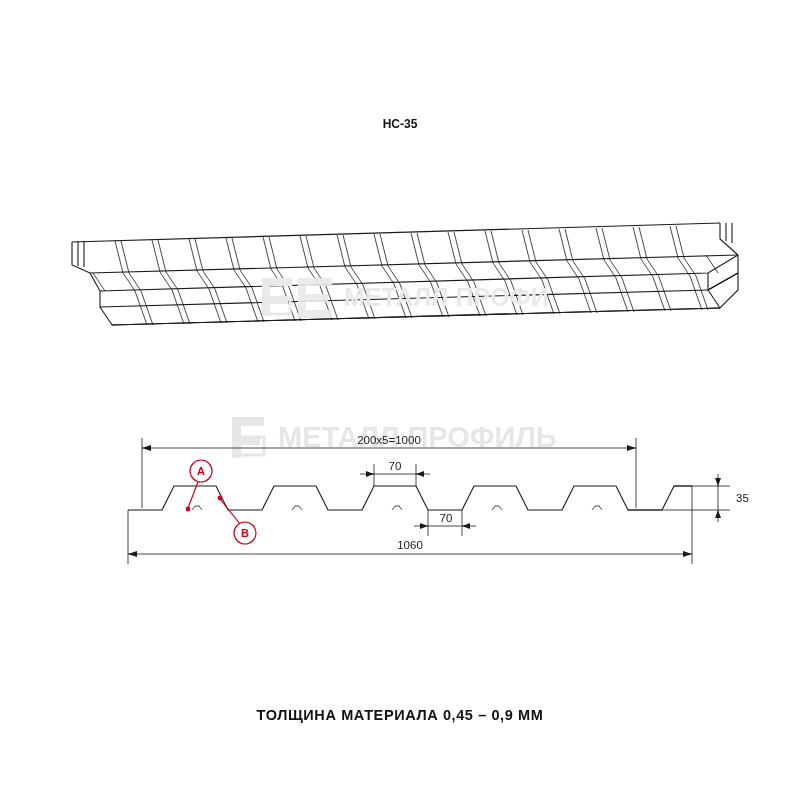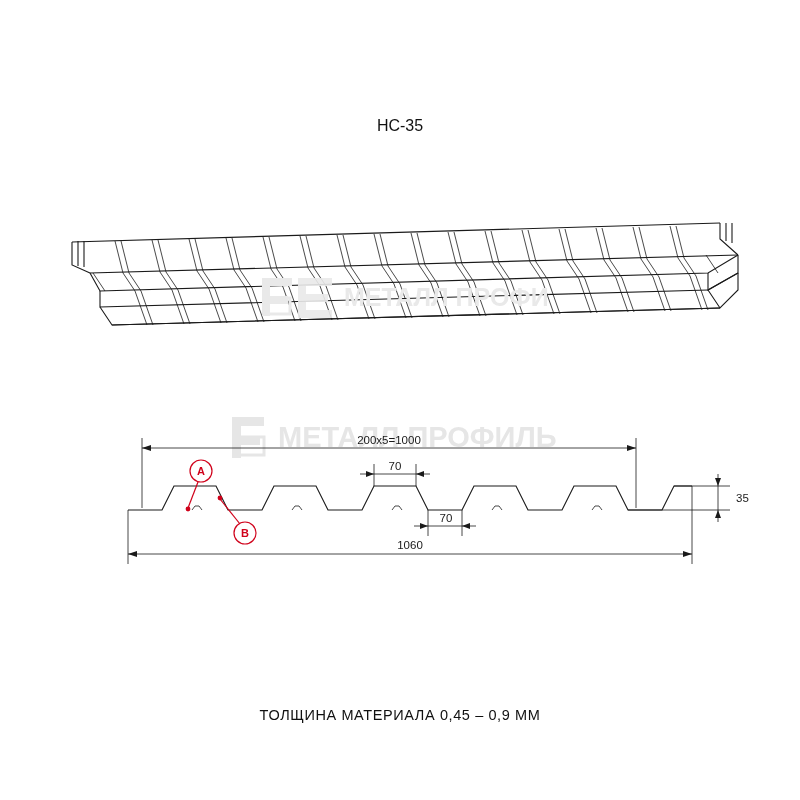--- a/index.html
+++ b/index.html
@@ -29,32 +29,32 @@
     font-weight: bold;
     letter-spacing: 0.5px;
     color: #111;
   }
   .subtitle {
     position: absolute;
     top: 117px;
     left: 0;
     width: 800px;
     text-align: center;
-    font-size: 16px;
-    font-weight: normal;
+    font-size: 12px;
+    font-weight: bold;
     color: #111;
   }
   .footer {
     position: absolute;
     top: 707px;
     left: 0;
     width: 800px;
     text-align: center;
     font-size: 14.5px;
-    font-weight: normal;
+    font-weight: bold;
     letter-spacing: 0.6px;
     color: #111;
   }
   .iso-wrap {
     position: absolute;
     top: 195px;
     left: 60px;
     width: 690px;
     height: 160px;
   }

